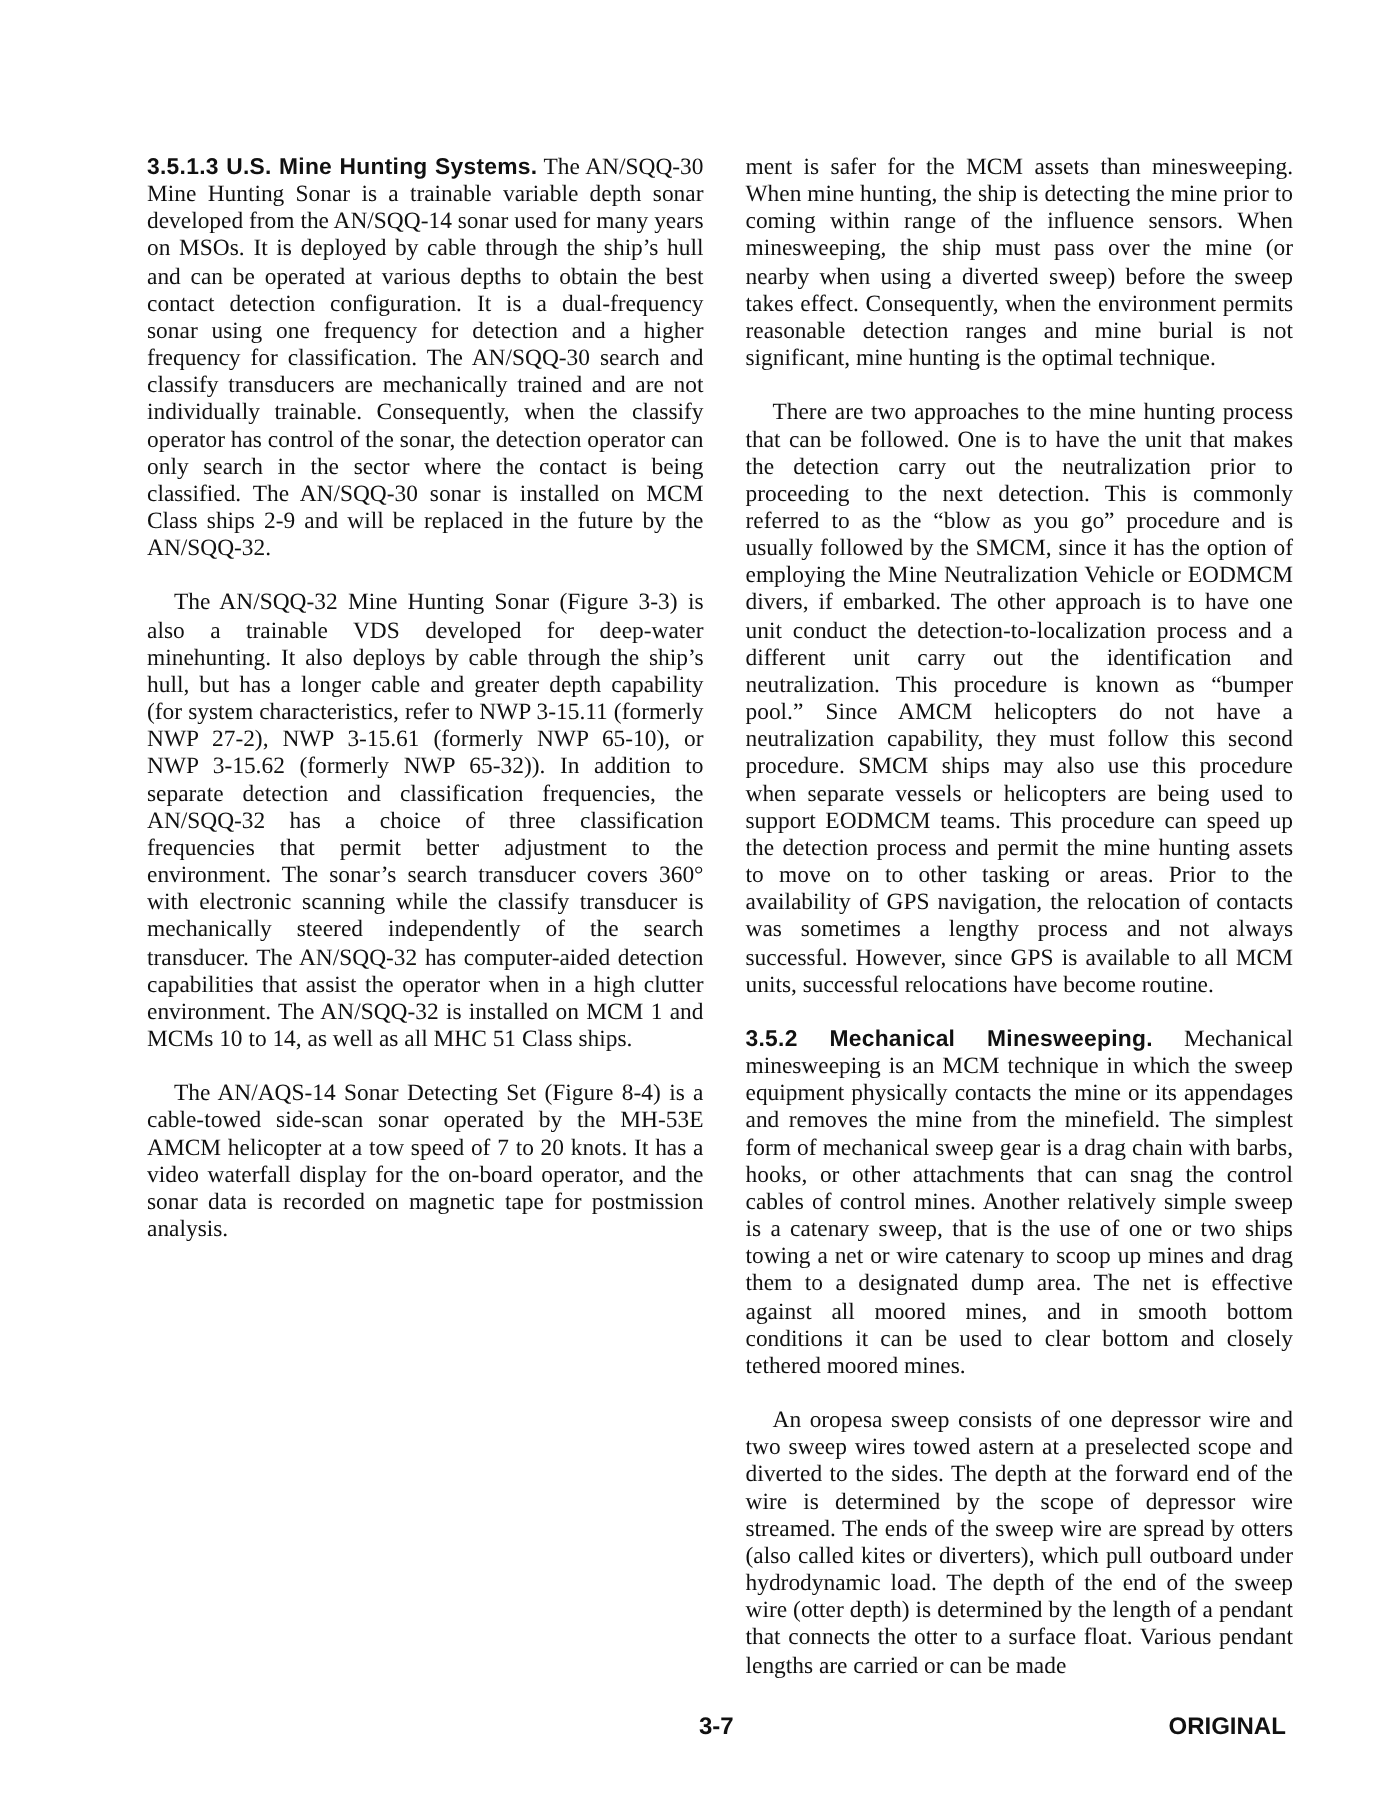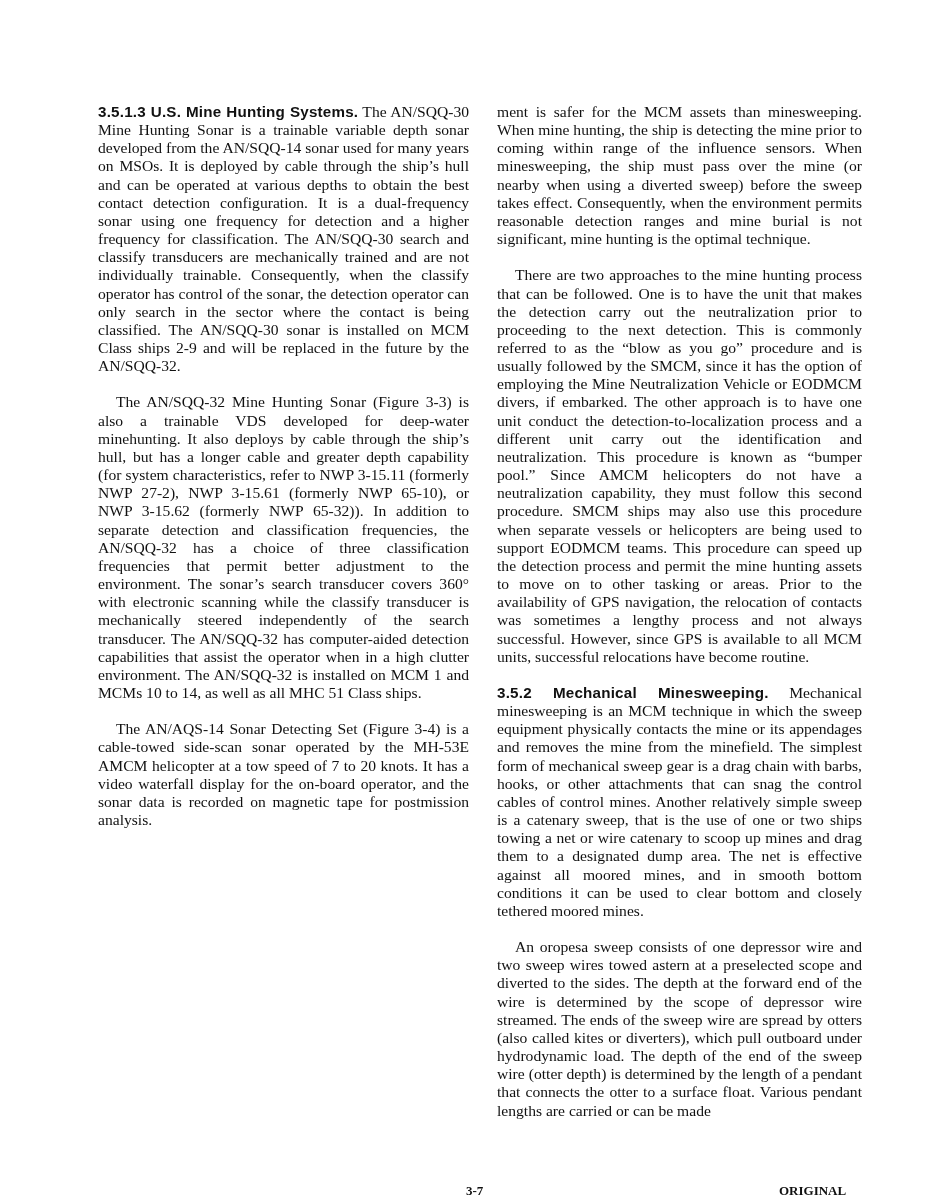--- a/index.html
+++ b/index.html
@@ -14,35 +14,35 @@
   .col.left { left: 82px; width: 371px; }
   .col.right { left: 481px; width: 365px; }
   .para { margin: 0 0 18.15px 0; text-indent: 18px; }
   .para.noindent { text-indent: 0; }
   .heading {
     font-family: "Liberation Sans", sans-serif; font-weight: bold;
     font-size: 15.2px; letter-spacing: 0.2px;
   }
   .footer {
     position: absolute; top: 1143px;
-    font-family: Liberation Serif, serif; font-weight: bold;
-    font-size: 13px; color: #111; margin-top: 40px;
+    font-family: Liberation Sans, sans-serif; font-weight: bold;
+    font-size: 16px; color: #111;
   }
   .footer.pageno { left: 450px; }
   .footer.mark { left: 763px; }
 </style>
 </head>
 <body>
 
 <div class="page">
 
   <div class="col left">
     <p class="para noindent"><span class="heading">3.5.1.3 U.S. Mine Hunting Systems.</span><span> The AN/SQQ-30 Mine Hunting Sonar is a trainable variable depth sonar developed from the AN/SQQ-14 sonar used for many years on MSOs. It is deployed by cable through the ship’s hull and can be operated at various depths to obtain the best contact detection configuration. It is a dual-frequency sonar using one frequency for detection and a higher frequency for classification. The AN/SQQ-30 search and classify transducers are mechanically trained and are not individually trainable. Consequently, when the classify operator has control of the sonar, the detection operator can only search in the sector where the contact is being classified. The AN/SQQ-30 sonar is installed on MCM Class ships 2-9 and will be replaced in the future by the AN/SQQ-32.</span></p>
     <p class="para">The AN/SQQ-32 Mine Hunting Sonar (Figure 3-3) is also a trainable VDS developed for deep-water minehunting. It also deploys by cable through the ship’s hull, but has a longer cable and greater depth capability (for system characteristics, refer to NWP 3-15.11 (formerly NWP 27-2), NWP 3-15.61 (formerly NWP 65-10), or NWP 3-15.62 (formerly NWP 65-32)). In addition to separate detection and classification frequencies, the AN/SQQ-32 has a choice of three classification frequencies that permit better adjustment to the environment. The sonar’s search transducer covers 360° with electronic scanning while the classify transducer is mechanically steered independently of the search transducer. The AN/SQQ-32 has computer-aided detection capabilities that assist the operator when in a high clutter environment. The AN/SQQ-32 is installed on MCM 1 and MCMs 10 to 14, as well as all MHC 51 Class ships.</p>
-    <p class="para">The AN/AQS-14 Sonar Detecting Set (Figure 3-4) is a cable-towed side-scan sonar operated by the MH-53E AMCM helicopter at a tow speed of 7 to 20 knots. It has a video waterfall display for the on-board operator, and the sonar data is recorded on magnetic tape for postmission analysis.</p>
+    <p class="para">The AN/AQS-14 Sonar Detecting Set (Figure 8-4) is a cable-towed side-scan sonar operated by the MH-53E AMCM helicopter at a tow speed of 7 to 20 knots. It has a video waterfall display for the on-board operator, and the sonar data is recorded on magnetic tape for postmission analysis.</p>
   </div>
 
   <div class="col right">
     <p class="para noindent">ment is safer for the MCM assets than minesweeping. When mine hunting, the ship is detecting the mine prior to coming within range of the influence sensors. When minesweeping, the ship must pass over the mine (or nearby when using a diverted sweep) before the sweep takes effect. Consequently, when the environment permits reasonable detection ranges and mine burial is not significant, mine hunting is the optimal technique.</p>
     <p class="para">There are two approaches to the mine hunting process that can be followed. One is to have the unit that makes the detection carry out the neutralization prior to proceeding to the next detection. This is commonly referred to as the “blow as you go” procedure and is usually followed by the SMCM, since it has the option of employing the Mine Neutralization Vehicle or EODMCM divers, if embarked. The other approach is to have one unit conduct the detection-to-localization process and a different unit carry out the identification and neutralization. This procedure is known as “bumper pool.” Since AMCM helicopters do not have a neutralization capability, they must follow this second procedure. SMCM ships may also use this procedure when separate vessels or helicopters are being used to support EODMCM teams. This procedure can speed up the detection process and permit the mine hunting assets to move on to other tasking or areas. Prior to the availability of GPS navigation, the relocation of contacts was sometimes a lengthy process and not always successful. However, since GPS is available to all MCM units, successful relocations have become routine.</p>
     <p class="para noindent"><span class="heading">3.5.2 Mechanical Minesweeping.</span><span> Mechanical minesweeping is an MCM technique in which the sweep equipment physically contacts the mine or its appendages and removes the mine from the minefield. The simplest form of mechanical sweep gear is a drag chain with barbs, hooks, or other attachments that can snag the control cables of control mines. Another relatively simple sweep is a catenary sweep, that is the use of one or two ships towing a net or wire catenary to scoop up mines and drag them to a designated dump area. The net is effective against all moored mines, and in smooth bottom conditions it can be used to clear bottom and closely tethered moored mines.</span></p>
     <p class="para">An oropesa sweep consists of one depressor wire and two sweep wires towed astern at a preselected scope and diverted to the sides. The depth at the forward end of the wire is determined by the scope of depressor wire streamed. The ends of the sweep wire are spread by otters (also called kites or diverters), which pull outboard under hydrodynamic load. The depth of the end of the sweep wire (otter depth) is determined by the length of a pendant that connects the otter to a surface float. Various pendant lengths are carried or can be made</p>
   </div>
 
   <div class="footer pageno">3-7</div>

